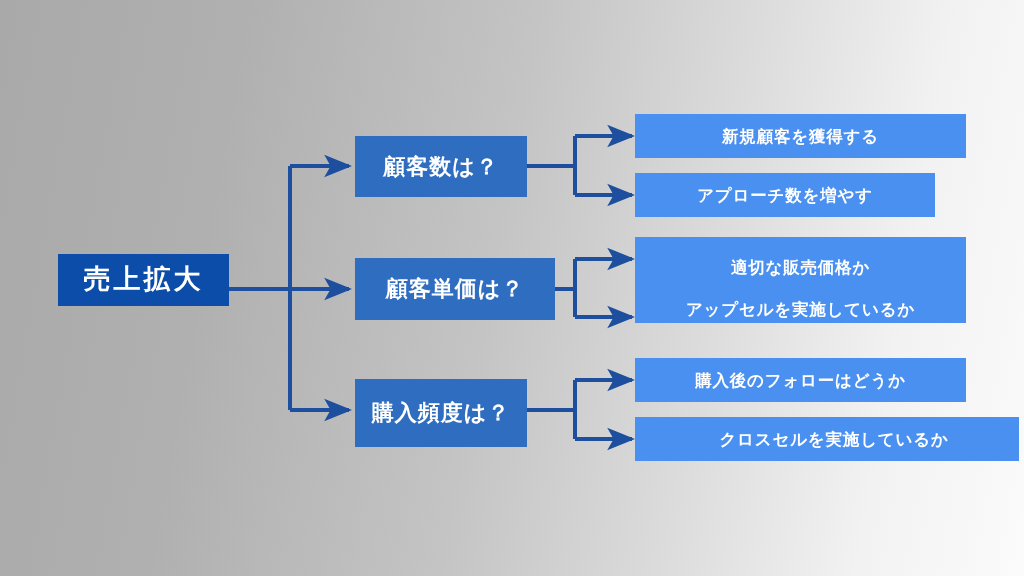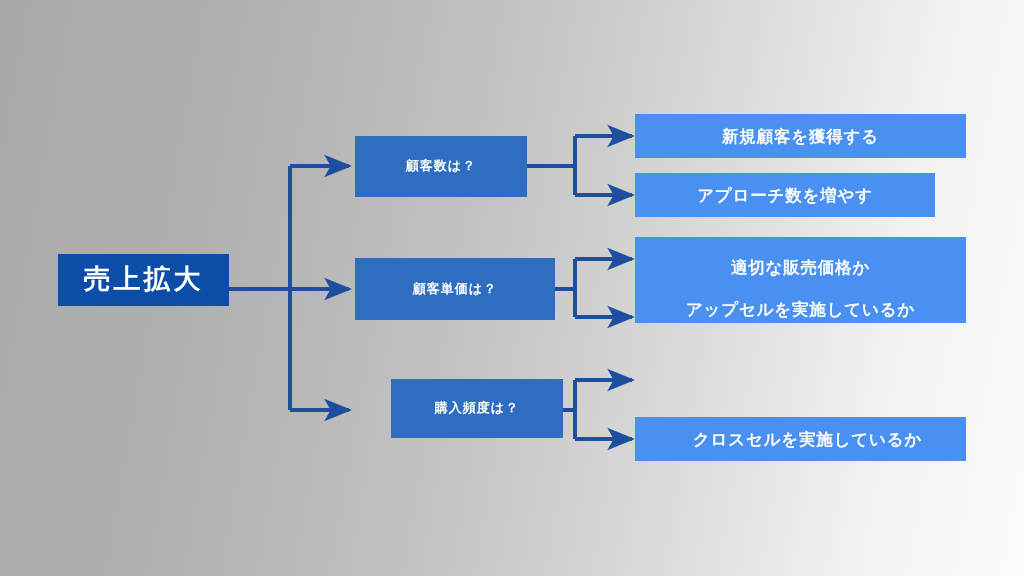--- a/index.html
+++ b/index.html
@@ -40,21 +40,21 @@
     white-space: nowrap;
   }
   .node-root {
     background: #0b4da8;
     font-size: 27px;
     font-weight: bold;
     letter-spacing: 3px;
   }
   .node-mid {
     background: #2e6dbf;
-    font-size: 13px;
+    font-size: 22px;
     font-weight: bold;
     letter-spacing: 1px;
   }
   .node-leaf {
     background: #4a90f0;
     font-size: 16.5px;
     font-weight: bold;
     letter-spacing: 0.8px;
   }
 </style>
@@ -96,26 +96,27 @@
       <path d="M575,439 L632,439" marker-end="url(#arrowhead)"></path>
     </g>
   </svg>
 
   <div class="node node-root" style="left:58px; top:254px; width:171px; height:52px;">売上拡大</div>
 
   <div class="node node-mid" style="left:355px; top:136px; width:172px; height:61px;">顧客数は？</div>
 
   <div class="node node-mid" style="left:355px; top:258px; width:200px; height:62px;">顧客単価は？</div>
 
-  <div class="node node-mid" style="left:355px; top:379px; width:172px; height:59px;margin-left:36px;">購入頻度は？</div>
+  <div class="node node-mid" style="left:355px; top:379px; width:172px; height:68px;">購入頻度は？</div>
 
   <div class="node node-leaf" style="left:635px; top:114px; width:331px; height:44px;text-align:center;">新規顧客を獲得する</div>
 
   <div class="node node-leaf" style="left:635px; top:173px; width:300px; height:44px;">アプローチ数を増やす</div>
 
   <div class="node node-leaf" style="left:635px; top:237px; width:331px; height:60px;">適切な販売価格か</div>
 
   <div class="node node-leaf" style="left:635px; top:295px; width:331px; height:28px;">アップセルを実施しているか</div>
 
+  <div class="node node-leaf" style="left:635px; top:358px; width:331px; height:44px;">購入後のフォローはどうか</div>
 
-  <div class="node node-leaf" style="left:635px; top:417px; width:331px; height:44px;padding-left:14px;">クロスセルを実施しているか</div>
+  <div class="node node-leaf" style="left:635px; top:417px; width:384px; height:44px;padding-left:14px;">クロスセルを実施しているか</div>
 
 </div>
 
 </body></html>

